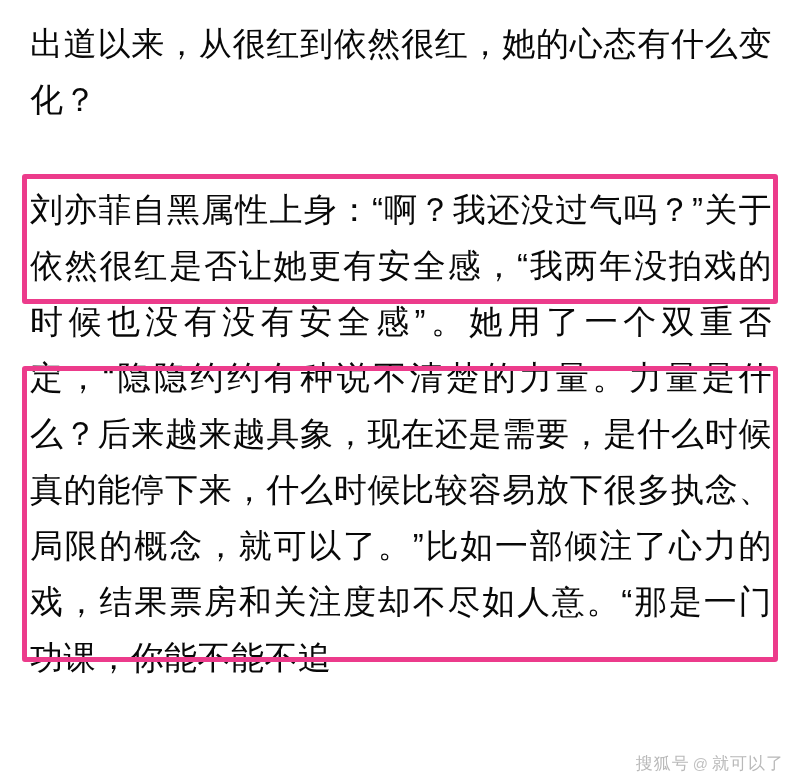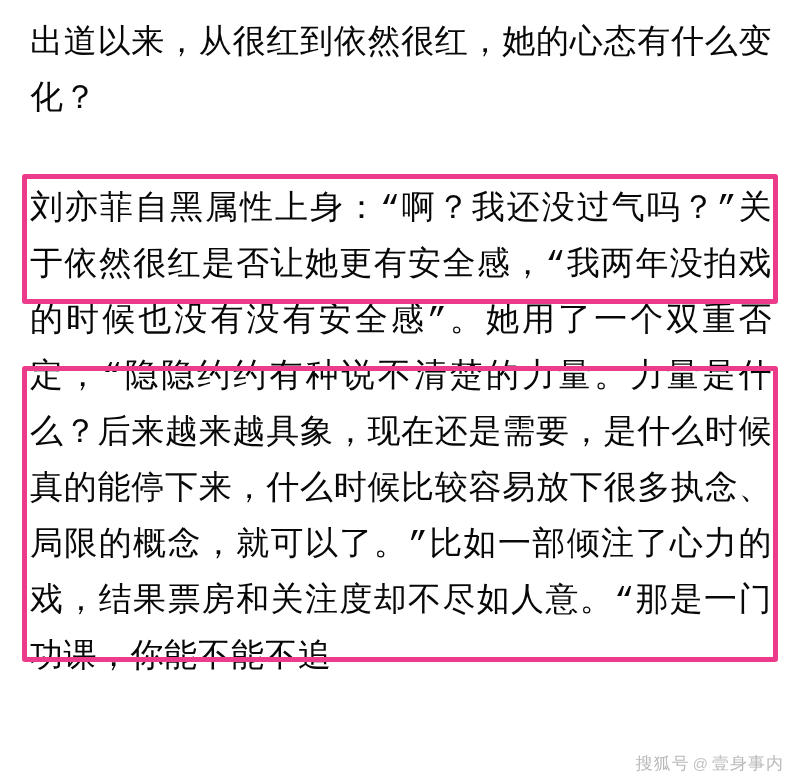--- a/index.html
+++ b/index.html
@@ -32,21 +32,20 @@
   }
   .para {
     font-size: 33px;
     line-height: 56px;
     letter-spacing: 0.5px;
     text-align: justify;
     text-justify: inter-ideograph;
     margin: 0;
     color: #080808;
     font-weight: 400;
-    font-family: Liberation Mono, monospace;
   }
   .para.intro {
     margin-bottom: 54px;
   }
   
   .hl-box {
     position: absolute;
     border: 5px solid #ec3b8b;
     border-radius: 3px;
     box-sizing: border-box;
@@ -88,16 +87,16 @@
 
   <div class="article">
     <p class="para intro">出道以来，从很红到依然很红，她的心态有什么变化？</p>
     <p class="para body">刘亦菲自黑属性上身：“啊？我还没过气吗？”关于依然很红是否让她更有安全感，“我两年没拍戏的时候也没有没有安全感”。她用了一个双重否定，“隐隐约约有种说不清楚的力量。力量是什么？后来越来越具象，现在还是需要，是什么时候真的能停下来，什么时候比较容易放下很多执念、局限的概念，就可以了。”比如一部倾注了心力的戏，结果票房和关注度却不尽如人意。“那是一门功课，你能不能不追</p>
   </div>
 
   <div class="hl-box" id="hl1"></div>
   <div class="hl-box" id="hl2"></div>
 
   <div class="watermark">
-    <span>搜狐号</span><span class="wm-logo">@</span><span>壹身事内</span>
+    <span>搜狐号</span><span class="wm-logo">@</span><span>就可以了</span>
   </div>
 
 </div>
 
 </body></html>

